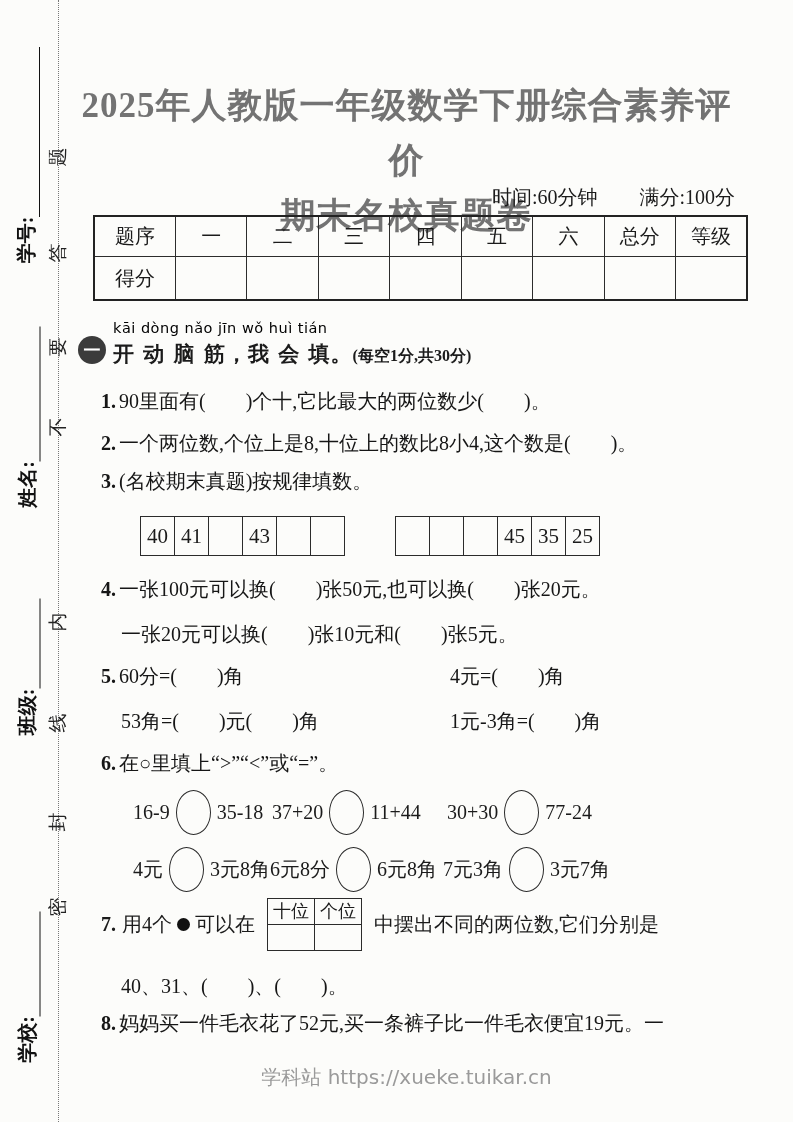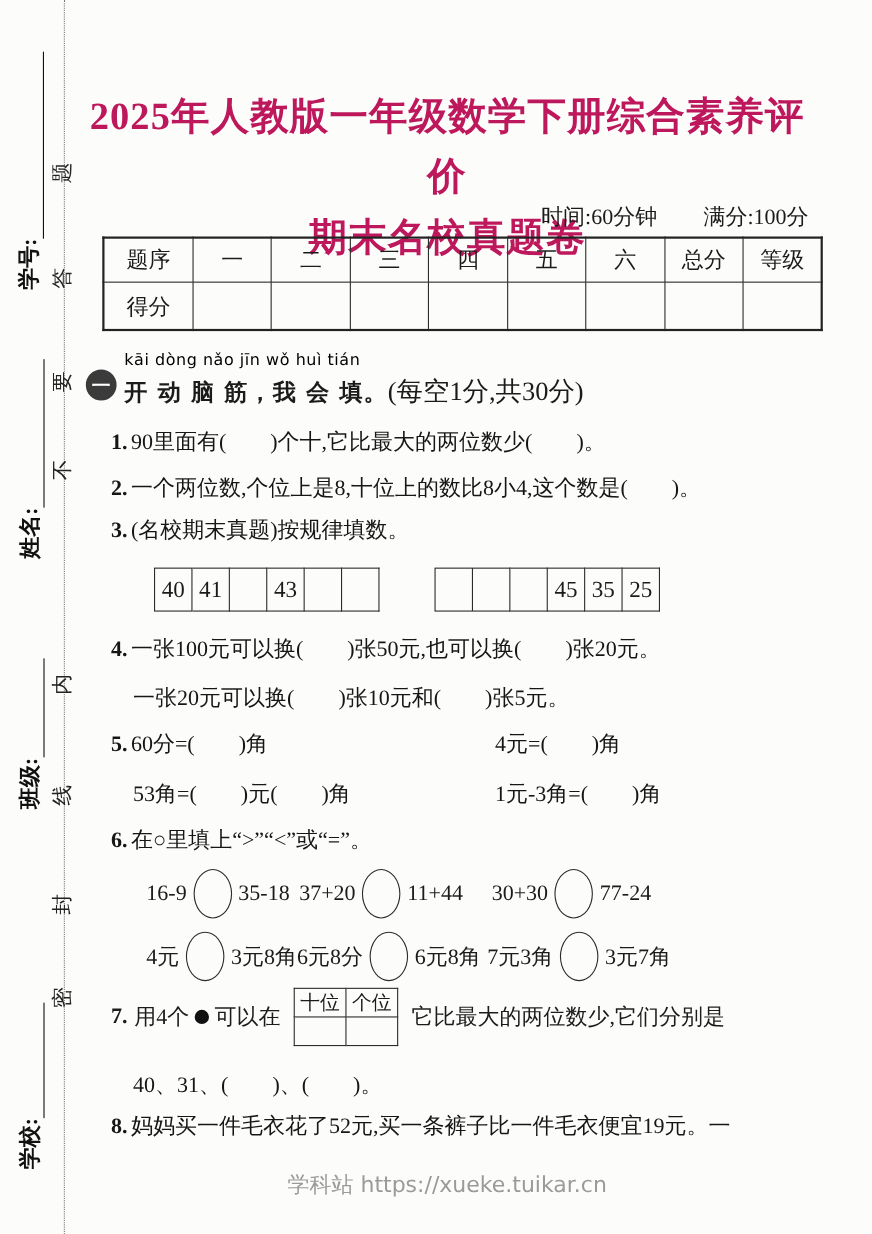--- a/index.html
+++ b/index.html
@@ -10,40 +10,40 @@
   }
   
   .seal-line{position:absolute;left:58px;top:0;height:1122px;width:0;border-left:1.5px dotted #777;}
   .seal-char{position:absolute;left:45px;width:26px;height:26px;line-height:26px;
     text-align:center;font-size:19px;transform:rotate(-90deg);color:#222;}
   .vfield{position:absolute;height:26px;display:flex;align-items:flex-end;justify-content:center;
     white-space:nowrap;font-size:20px;font-weight:600;transform:rotate(-90deg);color:#111;}
   .vfield .blank{display:inline-block;height:20px;border-bottom:1.5px solid #111;}
   
   .title{position:absolute;left:78px;top:78px;width:657px;text-align:center;
-    font-weight:bold;font-size:35px;line-height:55px;letter-spacing:1px;color:#be185d;}
+    font-weight:bold;font-size:35px;line-height:55px;letter-spacing:1px;color:#737373;}
   .info-line{position:absolute;left:78px;top:184px;width:657px;text-align:right;font-size:20px;}
   .info-line .gap{display:inline-block;width:42px;}
   
   table.score{position:absolute;left:79px;top:215px;width:655px;border-collapse:collapse;
     table-layout:fixed;font-size:20px;margin-left:14px;}
   table.score td{border:1.5px solid #2c2c2c;text-align:center;padding:0;}
   table.score{border:2px solid #222;}
   table.score tr.hd td{height:39px;}
   table.score tr.bd td{height:42px;}
   
   .sec-icon{position:absolute;left:78px;top:336px;width:28px;height:28px;border-radius:50%;
     background:#3b3b3b;color:#fff;display:flex;align-items:center;justify-content:center;
     font-size:17px;font-weight:bold;}
   .pinyin{position:absolute;left:113px;top:320px;font-family:"DejaVu Sans","Liberation Sans",sans-serif;
     font-size:14.5px;letter-spacing:.5px;color:#000000;white-space:nowrap;}
   .sec-title{position:absolute;left:113px;top:340px;white-space:nowrap;}
   .sec-title .zh{font-family:"DejaVu Sans","Liberation Sans",sans-serif;font-weight:bold;
     font-size:21px;letter-spacing:1px;}
-  .sec-title .note{font-size:24px;}
+  .sec-title .note{font-size:16px;font-weight:bold;}
   
   .q{position:absolute;font-size:20px;white-space:nowrap;color:#161616;}
   .qnum{font-weight:bold;margin-right:3px;}
   .boxrow{position:absolute;display:flex;}
   .boxcell{width:33px;height:38px;border:1.5px solid #2b2b2b;border-left:none;
     display:flex;align-items:center;justify-content:center;font-size:21px;}
   .boxcell:first-child{border-left:1.5px solid #2b2b2b;}
   .cmp{position:absolute;height:48px;display:flex;align-items:center;gap:6px;font-size:20px;white-space:nowrap;}
   .circle{width:33px;height:43px;border:1.5px solid #2b2b2b;border-radius:50%;flex:none;background:transparent;}
   .q7line{position:absolute;left:101px;top:894px;height:60px;display:flex;align-items:center;
@@ -221,21 +221,21 @@
           <tr class="h">
         <td>十位</td>
         <td>个位</td>
       </tr>
       <tr class="e">
         <td></td>
         <td></td>
       </tr>
     </tbody>
       </table>
-    <span>它比最大的两位数少,它们分别是</span>
+    <span>中摆出不同的两位数,它们分别是</span>
   </div>
   <div class="q" style="left:121px;top:973px">
     <span>40、31、(  )、(  )。</span>
   </div>
 
   <div class="q" style="left:101px;top:1010px">
     <span class="qnum">8.</span><span>妈妈买一件毛衣花了52元,买一条裤子比一件毛衣便宜19元。一</span>
   </div>
 
   <div class="footer">学科站 https://xueke.tuikar.cn</div>

